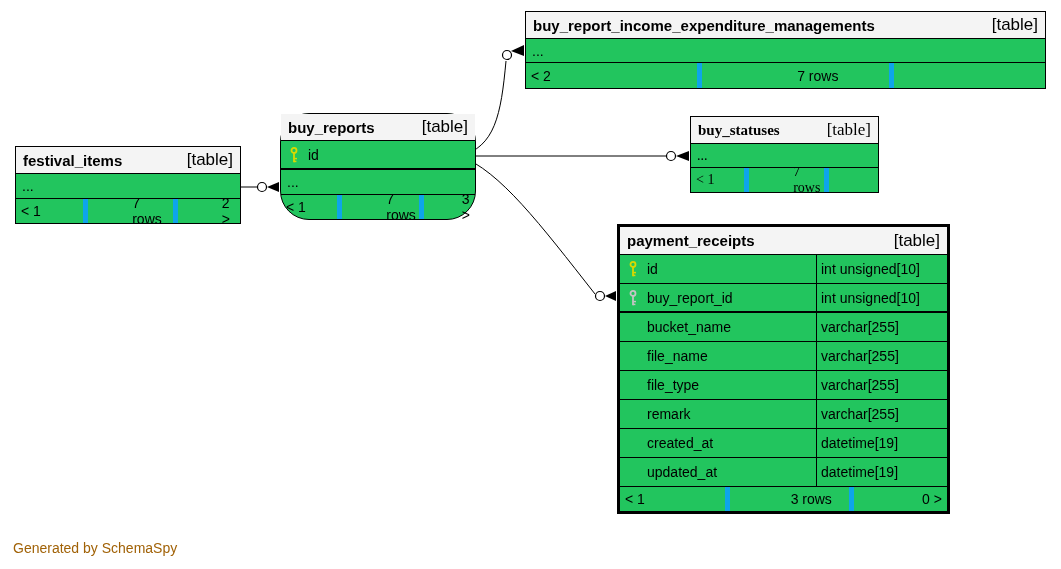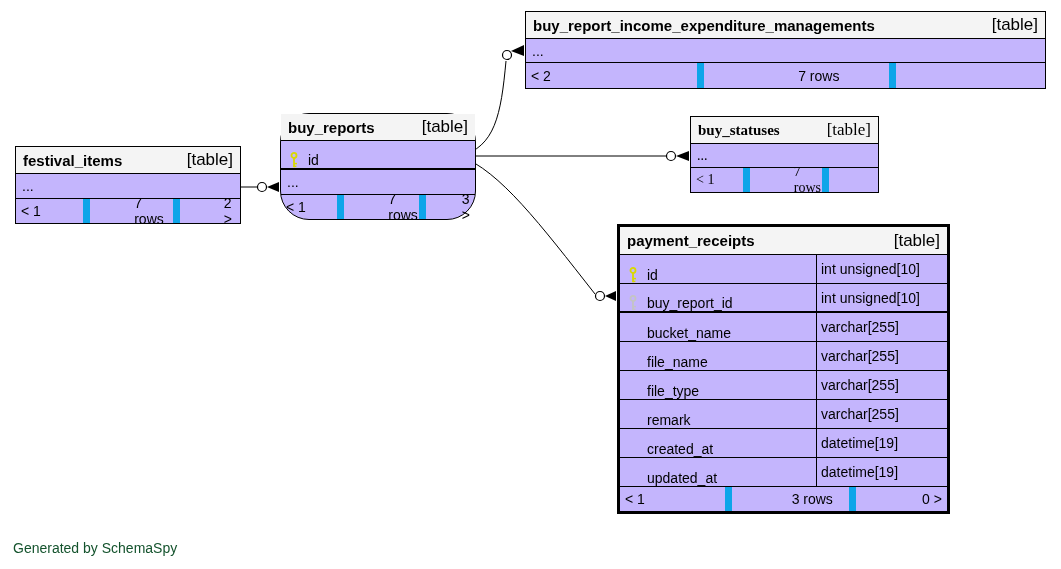--- a/index.html
+++ b/index.html
@@ -2,55 +2,55 @@
 <html><head>
 <meta charset="utf-8">
 <style>
   html,body{margin:0;padding:0;}
   body{
     width:1061px;height:569px;position:relative;background:#ffffff;
     font-family:"Liberation Sans",sans-serif;color:#000;overflow:hidden;
   }
   #edges{position:absolute;left:0;top:0;z-index:0;pointer-events:none;}
   .tbl{
-    position:absolute;z-index:1;background:#c4b5fd;border:1px solid #000;
+    position:absolute;z-index:1;background:#22c55e;border:1px solid #000;
     box-sizing:border-box;font-size:14px;
   }
   .tbl.emph{border-width:3px;}
   .tbl-header{
     display:flex;justify-content:space-between;align-items:center;
     background:#f4f4f4;border-bottom:1px solid #000;
     padding:0 7px;height:27px;box-sizing:border-box;
   }
   .tbl-name{font-weight:bold;font-size:15px;white-space:nowrap;}
   .tbl-tag{font-size:17px;margin-left:14px;white-space:nowrap;}
   .row{
     display:flex;align-items:stretch;border-bottom:1px solid #000;
     height:28px;box-sizing:border-box;
   }
   .row.thick{border-bottom-width:2px;}
   .row:last-of-type{border-bottom:none;}
-  .namecell{flex:1;display:flex;align-items:flex-end;padding-left:5px;min-width:0;}
+  .namecell{flex:1;display:flex;align-items:center;padding-left:5px;min-width:0;}
   .key-slot{width:11px;display:inline-flex;justify-content:center;margin:0 9px 0 2px;flex:none;}
   .typecell{
     width:131px;flex:none;border-left:1px solid #000;display:flex;
     align-items:center;padding-left:4px;box-sizing:border-box;font-size:14px;
   }
   .ellipsis-row{
     display:flex;align-items:center;height:25px;padding-left:6px;
     border-bottom:1px solid #000;box-sizing:border-box;
   }
   .tbl-footer{display:flex;height:24px;align-items:stretch;font-size:14px;}
   .fc{display:flex;align-items:center;box-sizing:border-box;overflow:hidden;}
-  .fc.c2,.fc.c3{border-left:7px solid #0ea5e9;padding-left:44px;}
+  .fc.c2,.fc.c3{border-left:5px solid #0ea5e9;padding-left:44px;}
   .fc.c1{padding-left:5px;}
   .fc.c2{justify-content:center;}
   .fc.c3{justify-content:flex-end;padding-right:5px;}
   .keysvg{display:block;}
-  #credit{position:absolute;left:13px;top:540px;font-size:14px;color:#14532d;z-index:1;}
+  #credit{position:absolute;left:13px;top:540px;font-size:14px;color:#a16207;z-index:1;}
 </style>
 </head>
 <body>
 
 <svg id="edges" width="1061" height="569">
   <g>
     <path d="M 213,187 H 257" stroke="#000" stroke-width="1" fill="none"></path>
     <circle cx="262" cy="187" r="4.5" fill="#fff" stroke="#000" stroke-width="1.2"></circle>
     <polygon points="267,187 279,182 279,192" fill="#000"></polygon>
   </g>

